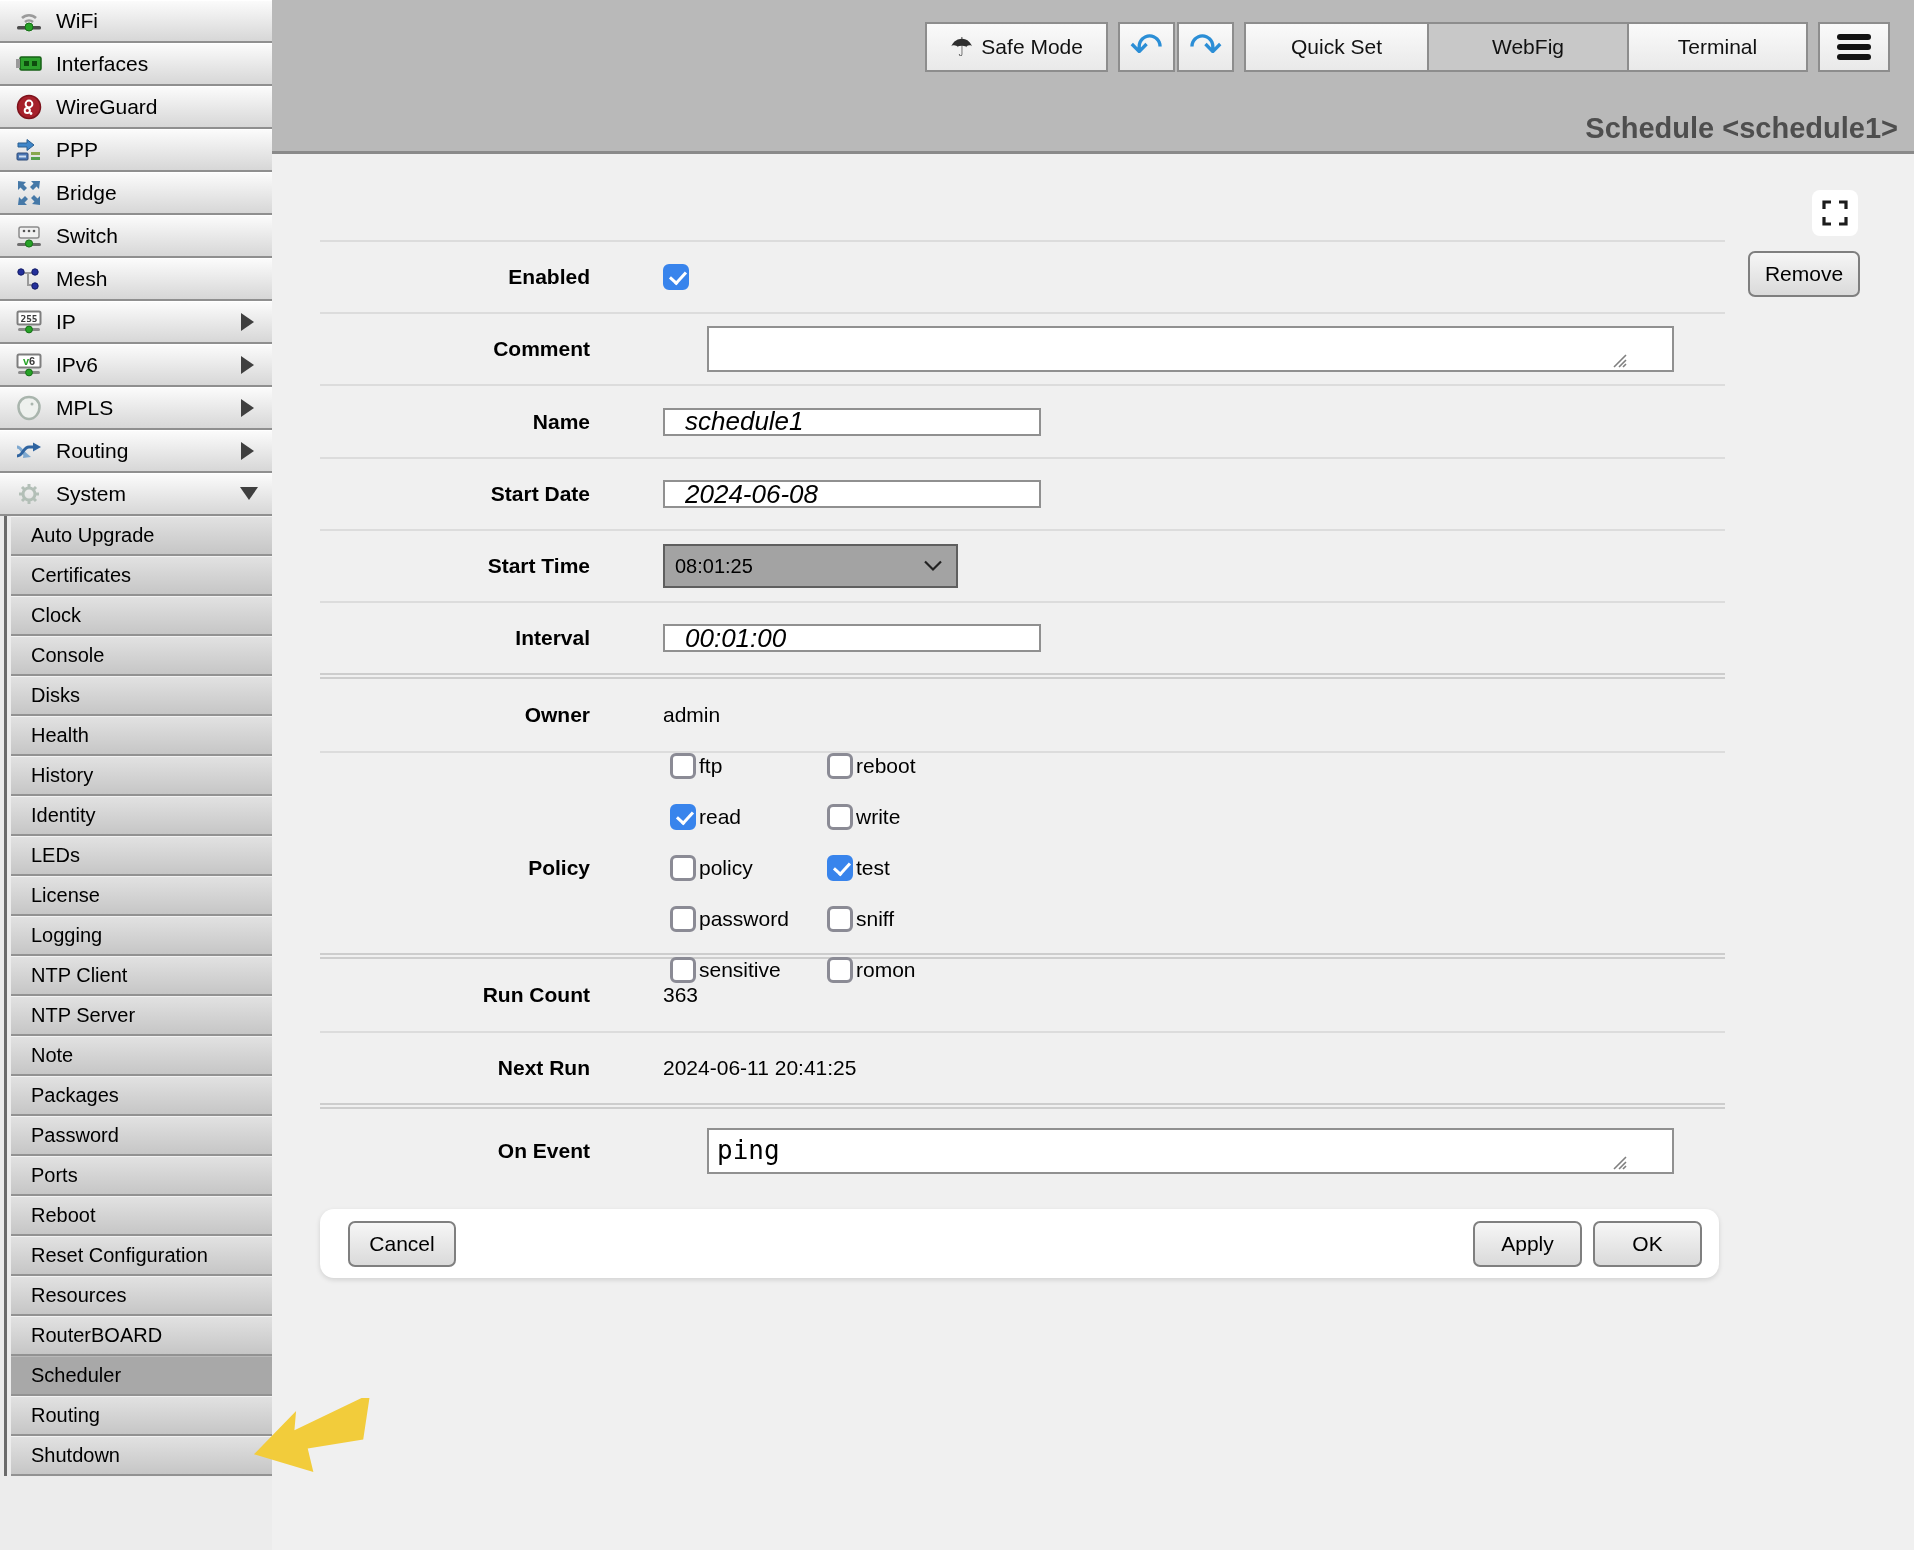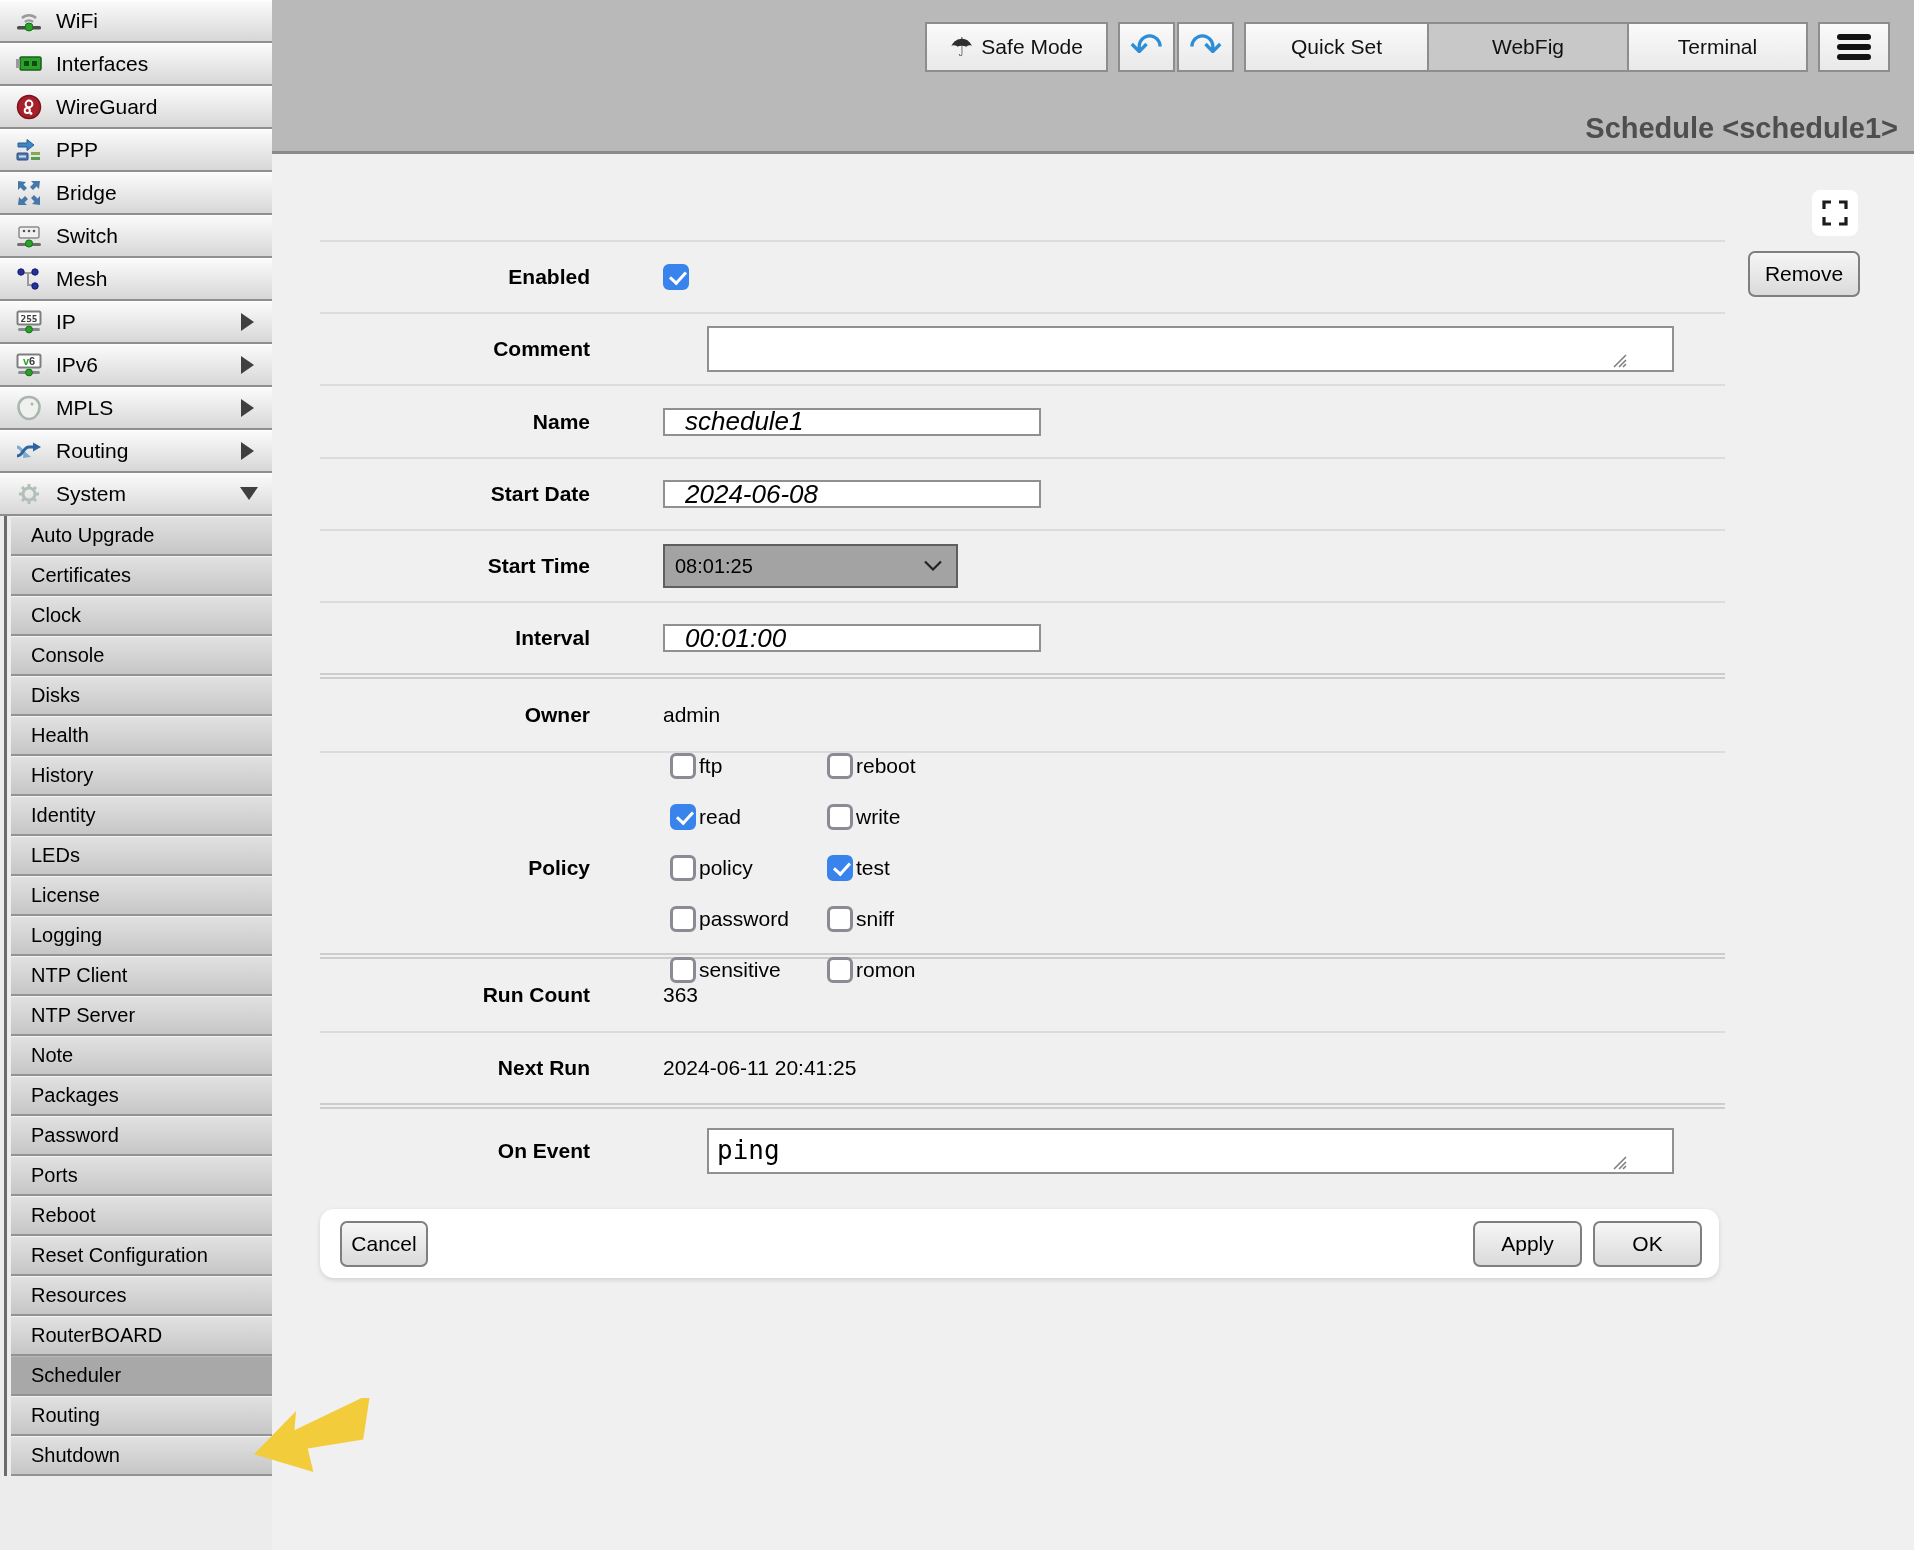--- a/index.html
+++ b/index.html
@@ -83,21 +83,21 @@
   .ta.mono { font-family:"DejaVu Sans Mono",monospace; }
   .rh { position:absolute; right:3px; bottom:4px; pointer-events:none; }
   .static-val { font-size:21px; }
   .pol-cols { display:flex; padding-left:7px; }
   .pol-col { width:157px; display:flex; flex-direction:column; gap:25px; }
   .pol-item { display:flex; align-items:center; }
   .pol-item span.pl { font-size:21px; margin-left:3px; }
   
   .btnbar { margin:16px 0 0 48px; width:1399px; height:69px; background:#fff; border-radius:14px;
     box-shadow:0 2px 5px rgba(0,0,0,.13); display:flex; align-items:center; }
-  .btn-cancel { width:88px; margin-left:20px; }
+  .btn-cancel { width:108px; margin-left:28px; }
   .btn-apply { width:109px; }
   .btn-ok { width:109px; margin:0 17px 0 11px; }
   .spacer { flex:1; }
   
   .hl-arrow { position:absolute; left:253px; top:1398px; z-index:5; pointer-events:none; }
 </style>
 </head>
 <body>
 
 <div class="sidebar">

